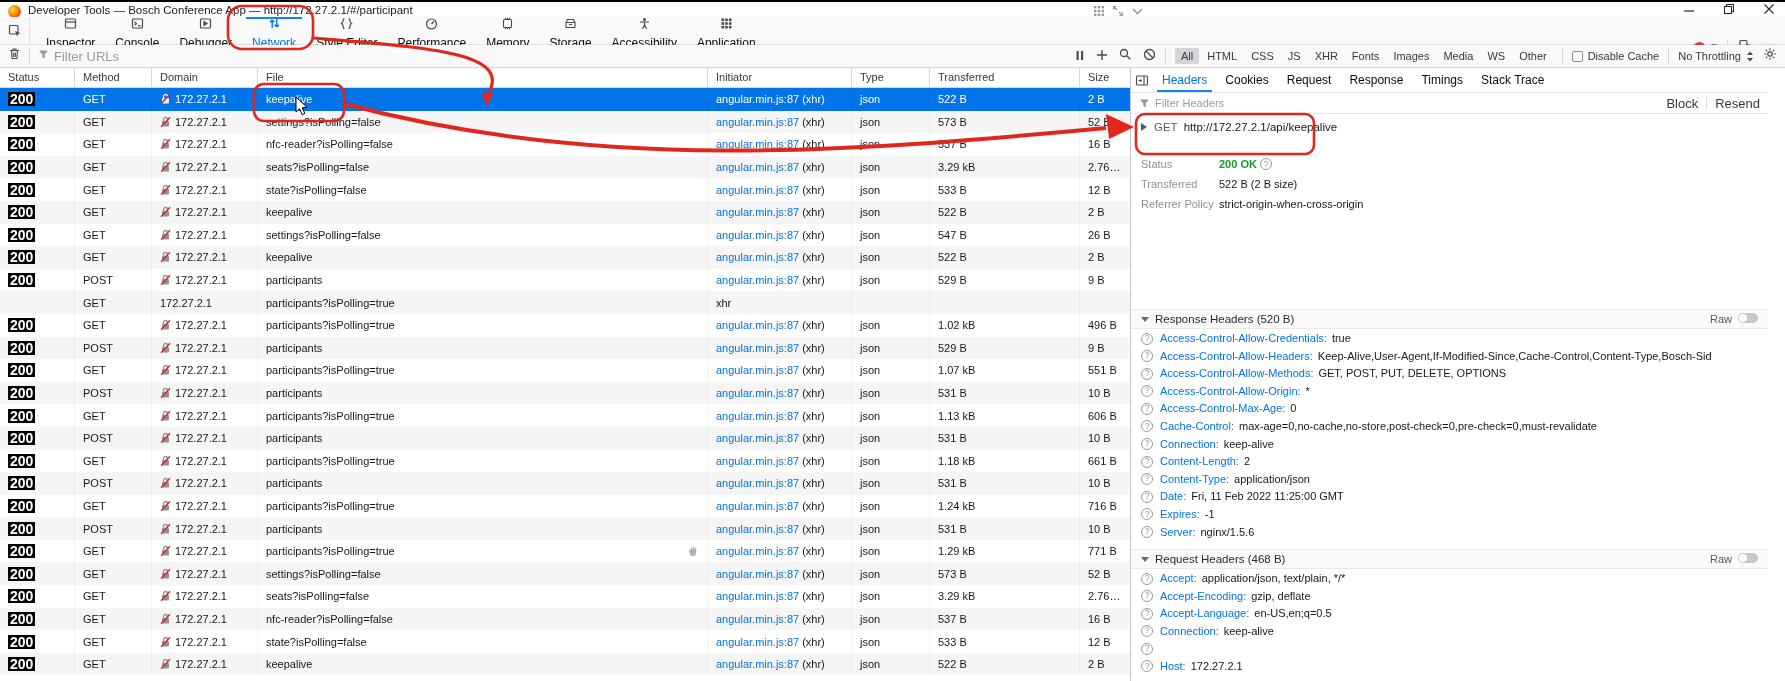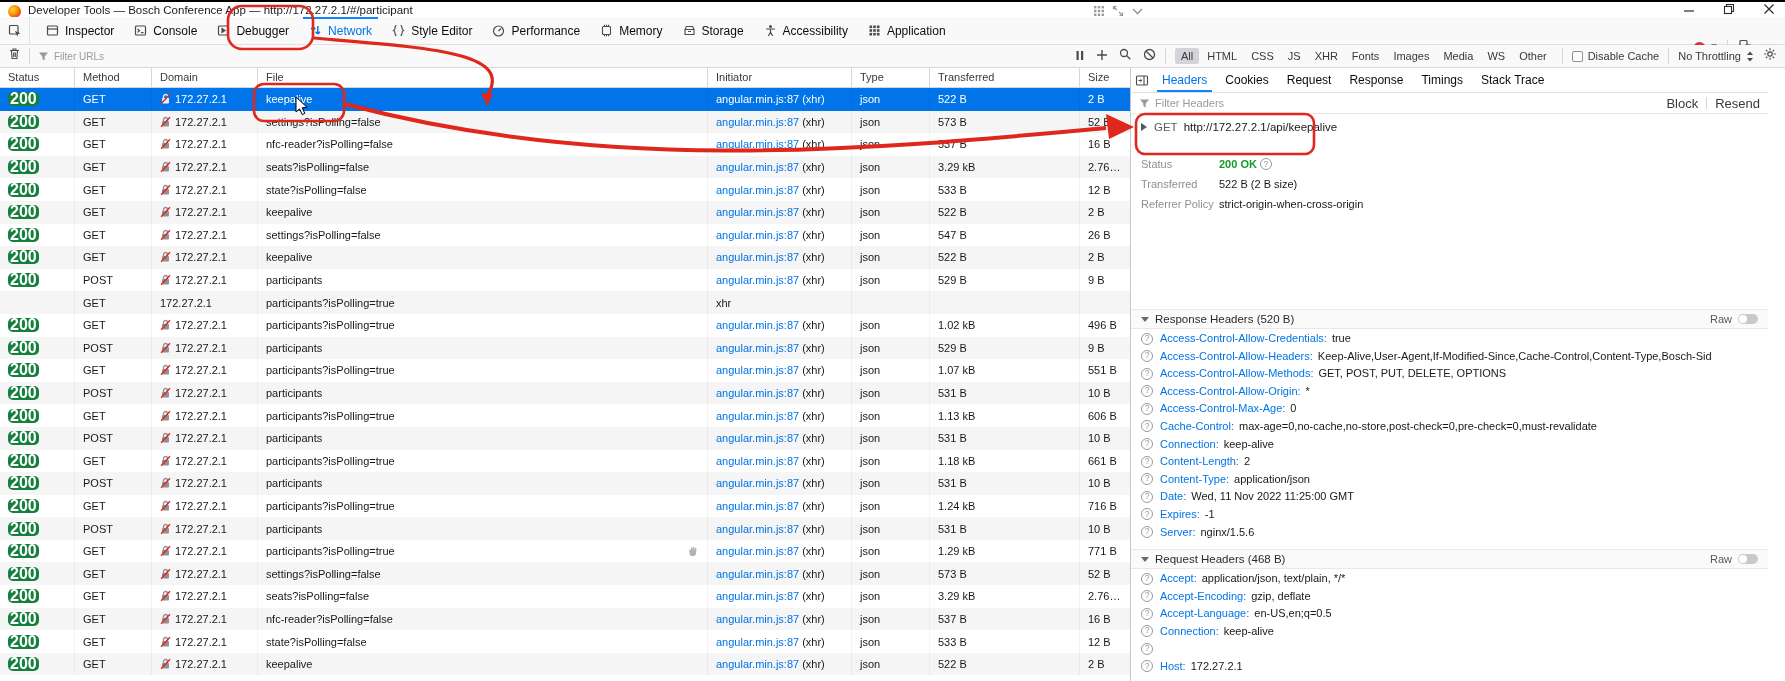--- a/index.html
+++ b/index.html
@@ -11,55 +11,55 @@
     background:radial-gradient(circle at 35% 35%, #ffd24a 0%, #ff9500 40%, #e8401c 75%, #b5007f 100%); }
   #win-title { position:absolute; left:28px; top:2px; font-size:11.5px; color:#1a1a1c; white-space:nowrap; }
   #tb-float-icons { position:absolute; left:1093px; top:1px; display:flex; gap:7px; align-items:center; color:#8a8a8e; }
   #win-controls { position:absolute; right:10px; top:1px; display:flex; gap:28px; align-items:center; color:#2b2b2e; }
   #win-controls svg { display:block; }
   
   #tabsbar { position:absolute; left:0; top:17px; width:1785px; height:28px; background:#f9f9fa;
     border-bottom:1px solid #e0e0e1; display:flex; align-items:stretch; }
   #pick-btn { width:30px; display:flex; align-items:center; justify-content:center; border-right:1px solid #e0e0e1; }
   #tabs { display:flex; align-items:stretch; margin-left:6px; }
-  .tab { position:relative; display:flex; align-items:center; gap:6px; padding:0 10px; font-size:12px; color:#0c0c0d; cursor:default; }
+  .tab { position:relative; display:flex; align-items:center; gap:6px; padding:0 10px; font-size:12px; color:#0c0c0d; cursor:default;flex-direction:column; }
   .tab .ticon { display:flex; align-items:center; color:#4a4a4f; }
   .tab.active { color:#0074e8; }
   .tab.active .ticon { color:#0074e8; }
   .tab.active::before { content:""; position:absolute; left:4px; right:4px; top:0; height:2px; background:#0a84ff; }
   #tabsbar-right { position:absolute; right:8px; top:17px; height:28px; display:flex; align-items:center; gap:10px; }
   .errbadge { width:13px; height:13px; border-radius:50%; background:#d7373f; color:#fff; font-size:9px; font-weight:bold;
     display:flex; align-items:center; justify-content:center; }
   .errcount { font-size:11px; color:#58585e; margin-left:-5px; }
   .vsep { width:1px; height:16px; background:#d7d7db; }
   
   #filterbar { position:absolute; left:0; top:45px; width:1785px; height:23px; background:#f9f9fa;
     border-bottom:1px solid #d7d7db; display:flex; align-items:center; }
   #fb-left { display:flex; align-items:center; gap:8px; padding-left:8px; }
-  #filter-urls { display:flex; align-items:flex-start; gap:5px; font-size:10px; color:#9a9a9e; }
+  #filter-urls { display:flex; align-items:flex-start; gap:5px; font-size:13px; color:#9a9a9e; }
   #fb-right { position:absolute; right:8px; display:flex; align-items:center; gap:9px; }
   .fb-icons { display:flex; align-items:center; gap:11px; color:#4a4a4f; }
   #type-pills { display:flex; align-items:center; gap:2px; }
   .pill { font-size:11px; color:#38383d; padding:2px 6px; border-radius:2px; cursor:default; }
   .pill.active { background:#d4d4d8; }
   #cache-group,#throttle-group { display:flex; align-items:center; gap:5px; font-size:11px; color:#38383d; }
   #cache-cb { width:11px; height:11px; border:1px solid #8f8f94; border-radius:2px; background:#fff; }
   
   #req-table { position:absolute; left:0; top:68px; width:1147px; height:613px; background:#fff; }
   #thead { position:absolute; left:0; top:0; width:1132px; height:20px; display:flex; border-bottom:1px solid #d7d7db; background:#fff; }
   .hc { font-size:11px; color:#39393d; padding-left:8px; line-height:19px; border-right:1px solid #d7d7db; }
   #rows { position:absolute; left:0; top:20px; width:1132px; }
   .row { display:flex; height:22.6px; align-items:center; font-size:11px; }
   .row:nth-child(even) { background:#f5f5f6; }
   .row.sel { background:#0074e8; color:#fff; }
   .cell { height:100%; display:flex; align-items:center; padding-left:8px; border-right:1px solid rgba(0,0,0,0.045); overflow:hidden; white-space:nowrap; }
   .c-status{width:75px;} .c-method{width:77px;} .c-domain{width:106px;} .c-file{width:450px;}
   .c-init{width:144px;} .c-type{width:78px;} .c-trans{width:150px;} .c-size{width:52px;}
-  .badge { min-width:27px; height:14px; line-height:14px; text-align:center; background:#15803d; color:#fff;
-    font-size:16px; font-weight:bold; border-radius:5px; padding:0 2px; }
+  .badge { min-width:27px; height:14px; line-height:14px; text-align:center; background:#000000; color:#fff;
+    font-size:14px; font-weight:bold; border-radius:0; padding:0 2px; }
   .lock { display:flex; margin-right:4px; color:#8f8f94; }
   .row.sel .lock { color:#e8f1ff; }
   .ilink { color:#0074e8; }
   .row.sel .ilink, .row.sel .isfx { color:#fff; }
   .isfx { color:#18181a; margin-left:3px; }
   .hand { margin-left:auto; margin-right:8px; display:flex; }
   
   #list-scroll { position:absolute; left:1132px; top:0; width:15px; height:613px; background:#f2f2f3; border-left:1px solid #e0e0e1; }
   #scroll-up { position:absolute; left:0; top:0; width:15px; height:14px; display:flex; align-items:center; justify-content:center; }
   #scroll-up::after { content:""; border-left:4px solid transparent; border-right:4px solid transparent; border-bottom:5px solid #555; }
@@ -81,21 +81,21 @@
   #psummary { position:absolute; left:0; top:86px; width:100%; }
   .srow { height:20px; display:flex; align-items:center; padding-left:10px; font-size:11px; }
   .srow .lbl { width:78px; color:#8f8f94; }
   .srow .val { color:#18181a; display:flex; align-items:center; gap:3px; }
   .green { color:#149b2a; font-weight:bold; }
   .qicon { width:12px; height:12px; border:1px solid #9a9a9e; border-radius:50%; color:#9a9a9e; font-size:8.5px;
     display:inline-flex; align-items:center; justify-content:center; flex:none; }
   .secbar { position:absolute; left:0; width:100%; height:20px; background:#fafafa; border-top:1px solid #e8e8ea;
     border-bottom:1px solid #e8e8ea; display:flex; align-items:center; padding:0 10px; font-size:11.5px; color:#2a2a2e; }
   .secbar .caret { border-left:4px solid transparent; border-right:4px solid transparent; border-top:5px solid #6a6a6e; margin-right:6px; }
-  .secbar .rawgrp { margin-left:auto; display:flex; align-items:center; gap:6px; font-size:11px; color:#58585e; }
+  .secbar .rawgrp { margin-left:auto; display:flex; gap:6px; font-size:11px; color:#58585e; }
   .toggle { width:20px; height:10px; border-radius:5px; background:#c9c9cc; position:relative; }
   .toggle::after { content:""; position:absolute; left:1px; top:1px; width:8px; height:8px; border-radius:50%; background:#fff; }
   .hlist { position:absolute; left:0; width:100%; }
   .hrow { display:flex; align-items:flex-start; padding:2px 8px 0 10px; min-height:17.6px; font-size:11px; line-height:13.8px; }
   .hrow .qicon { margin-top:0.5px; margin-right:7px; }
   .hname { color:#0074e8; white-space:nowrap; margin-right:5px; }
   .hval { color:#18181a; word-break:break-all; }
   
   #anno { position:absolute; left:0; top:0; width:1785px; height:681px; pointer-events:none; z-index:50; }
 </style>
@@ -979,21 +979,21 @@
       <div class="hrow">
         <span class="qicon">?</span>
         <span><span class="hname">Content-Length:</span><span class="hval">2</span></span>
       </div>
       <div class="hrow">
         <span class="qicon">?</span>
         <span><span class="hname">Content-Type:</span><span class="hval">application/json</span></span>
       </div>
       <div class="hrow">
         <span class="qicon">?</span>
-        <span><span class="hname">Date:</span><span class="hval">Wed, 11 Nov 2022 11:25:00 GMT</span></span>
+        <span><span class="hname">Date:</span><span class="hval">Fri, 11 Feb 2022 11:25:00 GMT</span></span>
       </div>
       <div class="hrow">
         <span class="qicon">?</span>
         <span><span class="hname">Expires:</span><span class="hval">-1</span></span>
       </div>
       <div class="hrow">
         <span class="qicon">?</span>
         <span><span class="hname">Server:</span><span class="hval">nginx/1.5.6</span></span>
       </div>
     </div>

